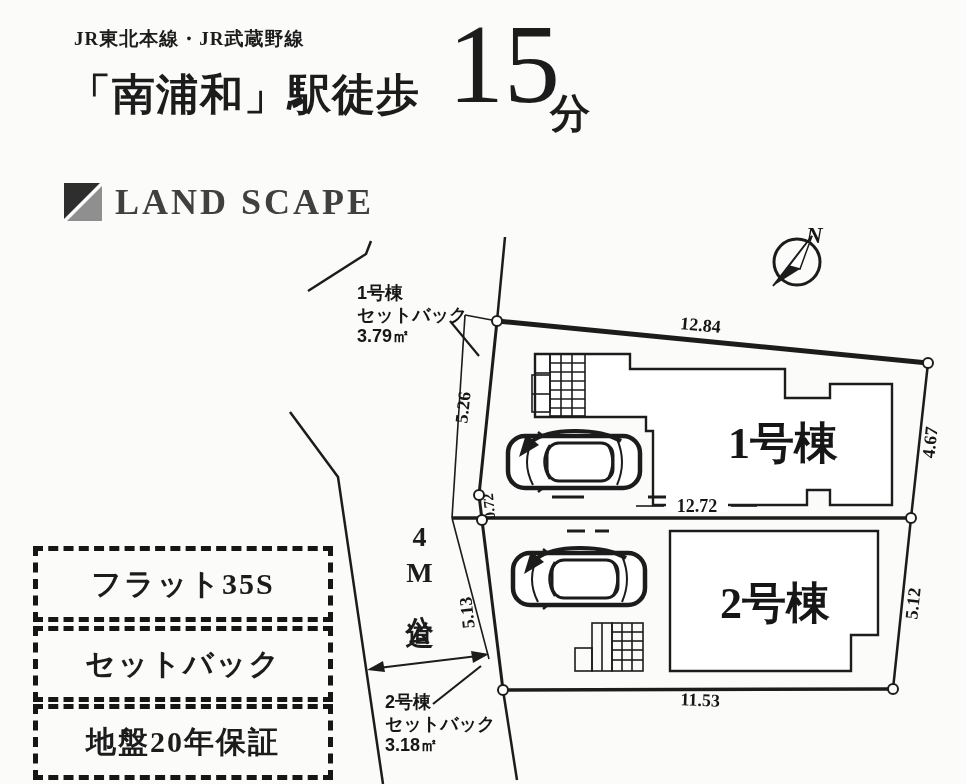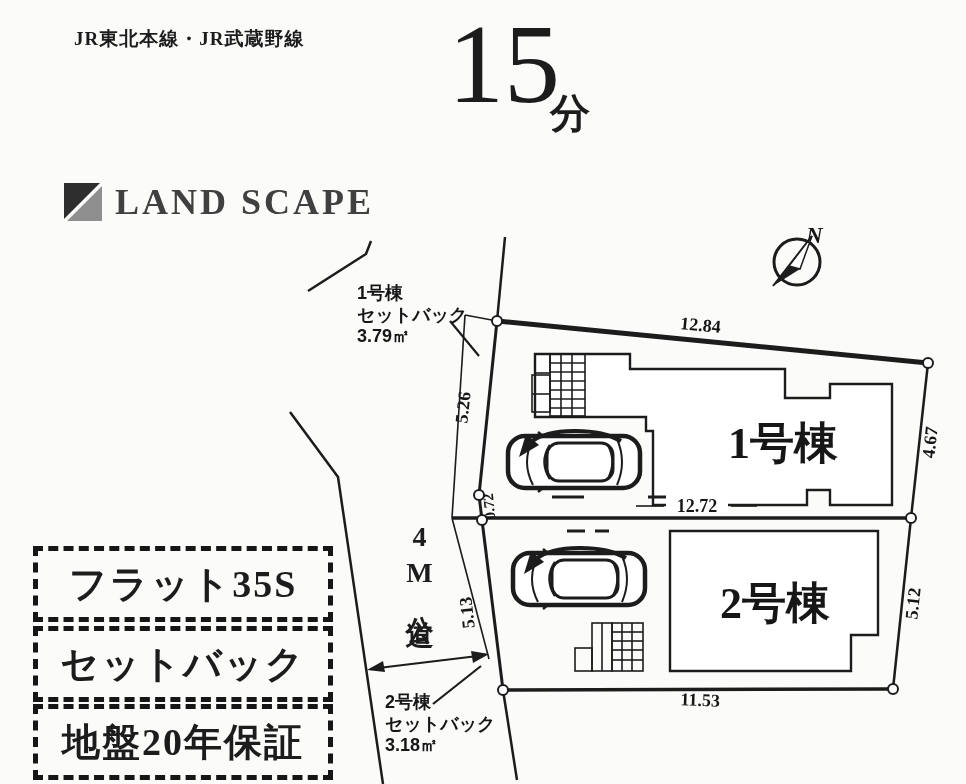--- a/index.html
+++ b/index.html
@@ -10,38 +10,39 @@
   .hdr-line1{left:74px;top:26px;font-size:19px;font-weight:bold;letter-spacing:1px;}
   .hdr-line2{left:68px;top:66px;font-size:43px;font-weight:bold;letter-spacing:1px;}
   .hdr-15{left:448px;top:8px;font-size:112px;font-weight:normal;line-height:1;}
   .hdr-min{left:550px;top:86px;font-size:40px;font-weight:bold;}
   
   .brand{left:64px;top:181px;display:flex;align-items:center;gap:13px;}
   .brand-name{font-size:36px;font-weight:600;letter-spacing:3px;color:#404040;}
   
   .fbox{left:33px;width:290px;height:66px;border:5px dashed #161616;
         display:flex;align-items:center;justify-content:center;
-        font-size:38px;font-weight:bold;letter-spacing:2px;background:#fbfbfa;}
+        font-size:30px;font-weight:bold;letter-spacing:2px;background:#fbfbfa;}
   
   .road-label{left:400px;top:521px;writing-mode:vertical-rl;text-orientation:upright;
         font-size:28px;font-weight:bold;letter-spacing:5px;}
   .plan-svg{left:0;top:0;}
   svg text{font-family:"Liberation Serif",serif;fill:#161616;}
   svg text.dim{font-size:18px;font-weight:bold;}
   svg text.dim-sm{font-size:15px;font-weight:bold;}
   svg text.lot{font-size:44px;font-weight:bold;}
   svg text.note{font-size:18px;font-weight:bold;font-family:"Liberation Sans",sans-serif;}
   svg text.north{font-size:23px;font-weight:bold;font-style:italic;}
 </style>
 </head>
 <body>
 
 <div class="page">
 
   <div class="abs hdr-line1">JR東北本線・JR武蔵野線</div>
+  <div class="abs hdr-line2">「南浦和」駅徒歩</div>
   <div class="abs hdr-15">15</div>
   <div class="abs hdr-min">分</div>
 
   <div class="abs brand">
     <svg width="38" height="38" viewBox="0 0 38 38">
       <polygon points="0,0 36,0 0,36" fill="#2e2e2e"></polygon>
       <polygon points="38,3 38,38 3,38" fill="#8f8f8f"></polygon>
     </svg>
     <span class="brand-name">LAND SCAPE</span>
   </div>

